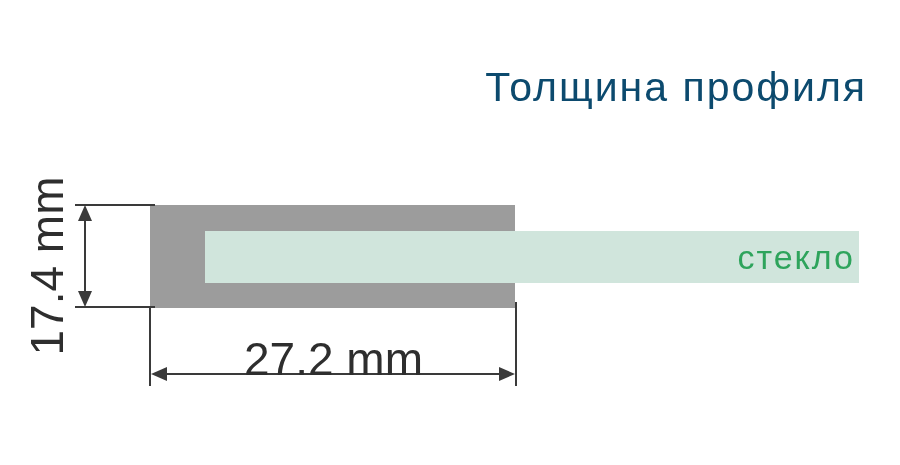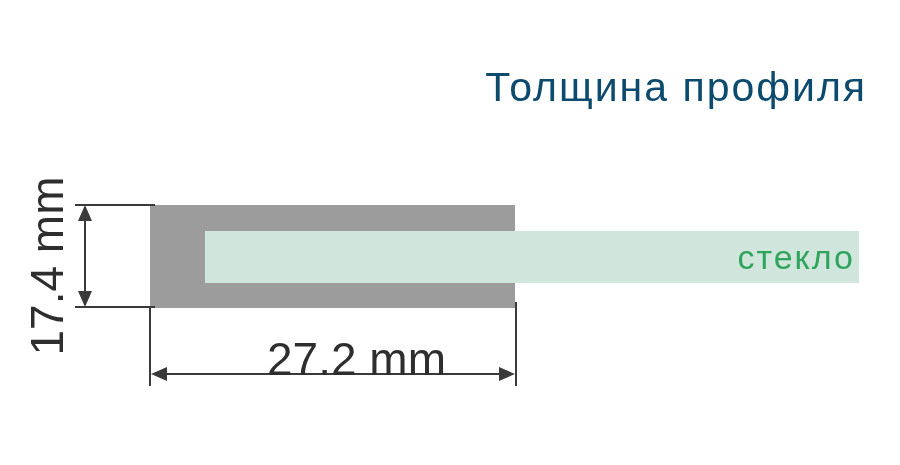--- a/index.html
+++ b/index.html
@@ -95,21 +95,20 @@
     border-left: 16px solid #3a3a3a;
   }
   .width-dim-label {
     position: absolute;
     left: 150px; top: 332px;
     width: 367px;
     text-align: center;
     font-size: 46px;
     color: #2e2e2e;
     white-space: nowrap;
-    padding-left: 23px;
   }
 </style>
 </head>
 <body>
 
 <div class="canvas">
 
   <div class="diagram-title">Толщина профиля</div>
 
   <div class="profile-body"></div>

